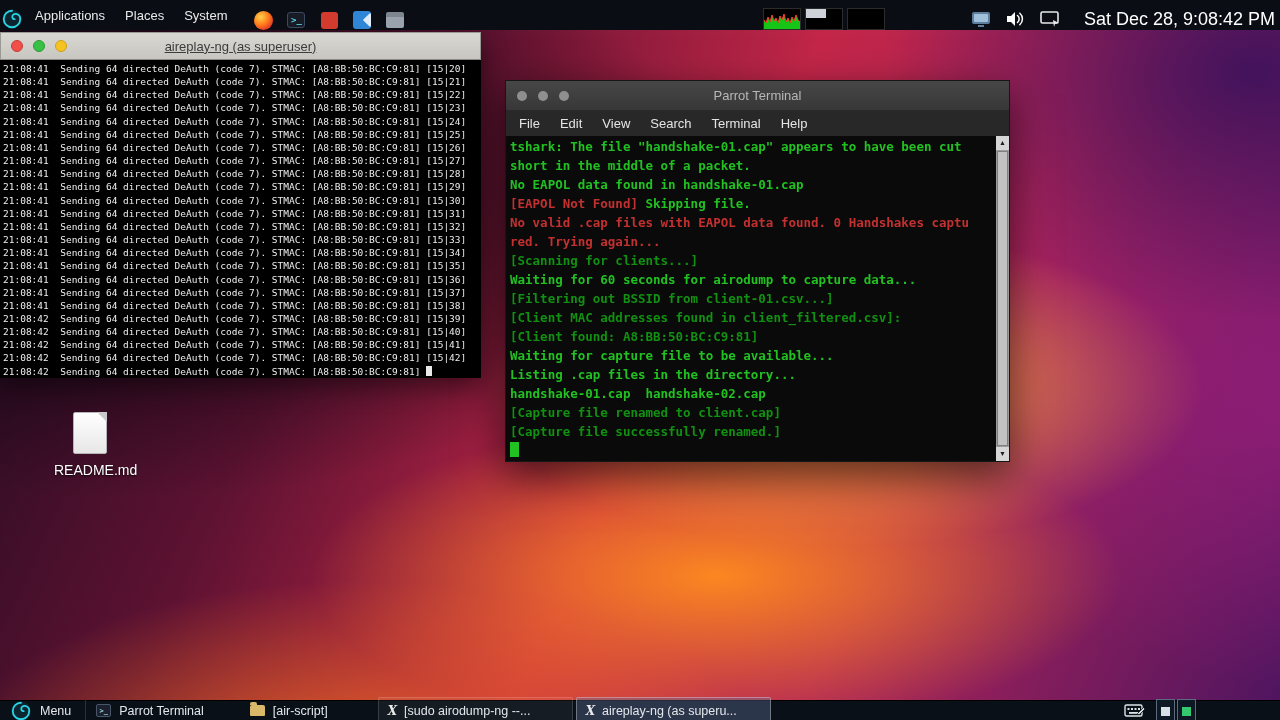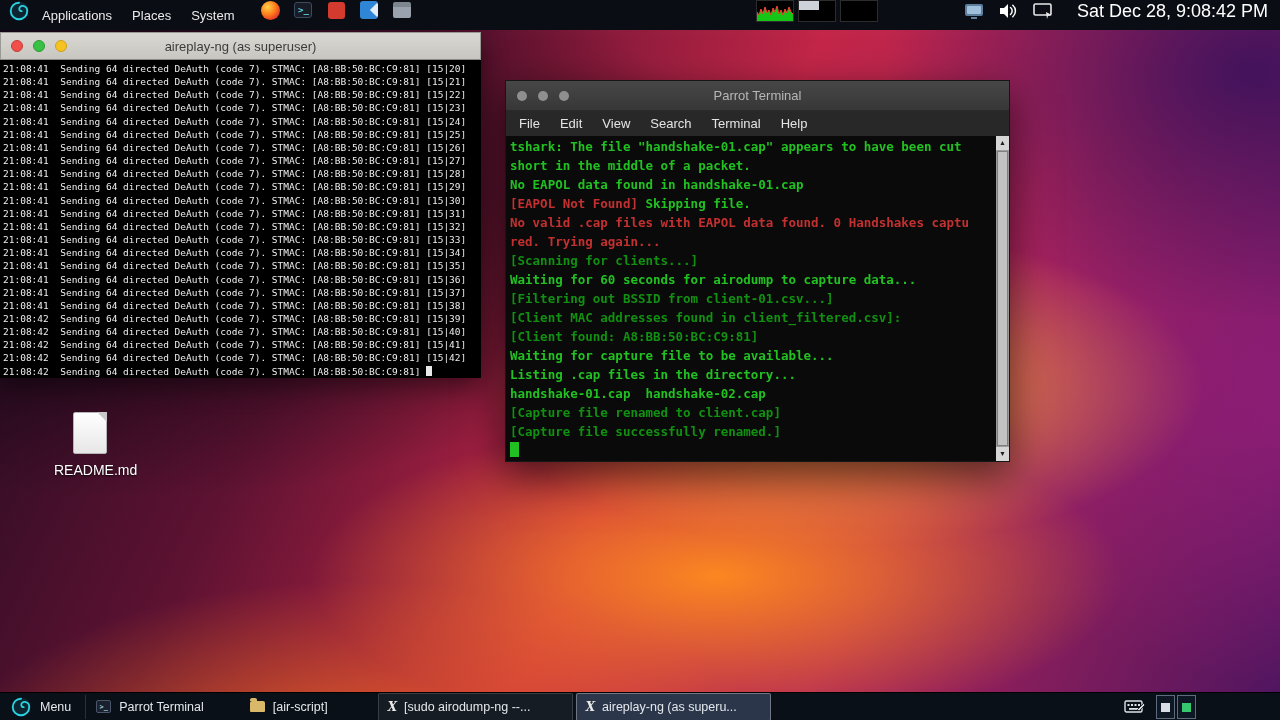--- a/index.html
+++ b/index.html
@@ -11,21 +11,21 @@
       radial-gradient(ellipse 44% 30% at 56% 80%, rgba(255,140,30,.95) 0%, rgba(255,130,30,0) 72%),
       radial-gradient(ellipse 50% 42% at 28% 108%, rgba(240,110,30,.9) 0%, rgba(235,105,30,0) 65%),
       radial-gradient(ellipse 40% 48% at 98% 10%, rgba(62,18,92,.95) 0%, rgba(62,18,92,0) 72%),
       radial-gradient(ellipse 48% 58% at 104% 55%, rgba(150,30,125,.85) 0%, rgba(145,30,120,0) 70%),
       radial-gradient(ellipse 62% 55% at 10% 28%, rgba(10,5,14,.98) 0%, rgba(10,5,14,0) 75%),
       linear-gradient(115deg, #180a1e 0%, #5e1232 28%, #c32648 52%, #b02458 70%, #4e1560 100%);
   }
 
   
   .top-panel { position:absolute; top:0; left:0; right:0; height:30px; background:#0b0d15;
-    display:flex; align-items:flex-start; color:#e9e9e9; font-size:13px; padding:0 8px; z-index:50; }
+    display:flex; align-items:flex-end; color:#e9e9e9; font-size:13px; padding:0 1px; z-index:50; }
   .tp-menu { padding:0 10px; height:100%; display:flex; align-items:center; cursor:default; }
   .parrot-logo { display:flex; align-items:center; margin-right:2px; }
   .tp-launchers { display:flex; align-items:center; gap:13px; margin-left:16px; }
   .launcher { width:20px; height:20px; display:flex; align-items:center; justify-content:center; }
   .ic-browser { width:19px; height:19px; border-radius:50%;
     background:radial-gradient(circle at 35% 32%, #ffd24a 0%, #ff7a1a 45%, #e33a2a 75%, #a81f1f 100%); }
   .ic-term { width:18px; height:16px; background:#161b26; border:1px solid #3b4a5e; border-radius:3px;
     color:#5fd7e8; font:bold 9px "DejaVu Sans Mono", monospace; display:flex; align-items:center; justify-content:center; }
   .ic-red { width:17px; height:17px; background:#d23b2e; border-radius:3px; }
   .ic-code { width:18px; height:18px; background:#2f86d6; border-radius:3px; position:relative; overflow:hidden; }
@@ -39,21 +39,21 @@
 
   
   .win-aireplay { position:absolute; left:0; top:32px; width:481px; height:346px;
     box-shadow:0 8px 24px rgba(0,0,0,.45); }
   .ap-titlebar { height:28px; background:linear-gradient(#d8d7d2,#c7c6c0); border:1px solid #9a9a94; border-bottom:1px solid #8c8c86;
     position:relative; display:flex; align-items:center; }
   .tb-btn { width:12px; height:12px; border-radius:50%; margin-left:10px; display:inline-block; }
   .tb-red { background:#f1504a; border:1px solid #c93a36; }
   .tb-green { background:#38c245; border:1px solid #2a9a36; }
   .tb-yellow { background:#f6c323; border:1px solid #cfa11a; }
-  .ap-title { position:absolute; left:0; right:0; text-align:center; color:#3c3c3c; font-size:13px; }
+  .ap-title { position:absolute; left:0; right:0; text-align:center; color:#3c3c3c; font-size:13px;text-decoration:underline; }
   .ap-body { height:318px; background:#000; overflow:hidden; padding:2px 0 0 3px; }
   .ap-line { font:9.5px/13.15px "DejaVu Sans Mono", monospace; color:#ededed; white-space:pre; }
   .ap-cursor { display:inline-block; width:6px; height:10px; background:#e8e8e8; vertical-align:-1px; }
 
   
   .desktop-icon { position:absolute; left:54px; top:412px; width:72px; text-align:center; }
   .file-icon { width:34px; height:42px; margin:0 auto; background:linear-gradient(#ffffff,#e7e7e7);
     border:1px solid #b5b5b5; border-radius:2px; position:relative; }
   .file-icon::before { content:""; position:absolute; top:-1px; right:-1px; border-style:solid;
     border-width:0 10px 10px 0; border-color:transparent #c9c9c9 transparent transparent; }
@@ -75,21 +75,21 @@
   .c-d { color:var(--term-dim-green,#119011); }
   .c-r { color:var(--term-red,#c12f2f); }
   .pt-cursor { display:inline-block; width:9px; height:15px; background:var(--term-green,#22c122); vertical-align:-2px; }
   .pt-scrollbar { position:absolute; top:0; right:0; bottom:0; width:13px; background:#9c9c9c; }
   .sb-btn { position:absolute; left:0; right:0; height:14px; background:#d6d6d6; color:#1c1c1c;
     font-size:7px; line-height:14px; text-align:center; }
   .sb-up { top:0; } .sb-down { bottom:0; }
   .sb-thumb { position:absolute; left:1px; right:1px; top:15px; bottom:15px; background:#c2c2c2; border:1px solid #7f7f7f; }
 
   
-  .taskbar { position:absolute; left:0; right:0; bottom:0; height:28px; background:#0a1018;
+  .taskbar { position:absolute; left:0; right:0; bottom:0; height:20px; background:#0a1018;
     border-top:1px solid #000; display:flex; align-items:center; color:#e3e7ec; font-size:12.5px; z-index:50; }
   .tb-menu { display:flex; align-items:center; gap:8px; padding:0 14px 0 10px; height:100%; }
   .tb-sep { width:1px; height:24px; background:#27303e; }
   .tb-item { display:flex; align-items:center; gap:8px; padding:0 10px; height:28px; white-space:nowrap; }
   .mini-term { width:15px; height:13px; background:#1b212c; border:1px solid #49556a; border-radius:2px;
     color:#9fd8e8; font:bold 7px "DejaVu Sans Mono", monospace; display:flex; align-items:center; justify-content:center; }
   .mini-folder { width:15px; height:11px; background:#d9b86a; border-radius:2px 2px 1px 1px; position:relative; }
   .mini-folder::before { content:""; position:absolute; top:-3px; left:0; width:7px; height:3px; background:#d9b86a; border-radius:2px 2px 0 0; }
   .tb-winbtn { width:195px; height:28px; display:flex; align-items:center; gap:7px; padding:0 9px;
     background:rgba(255,255,255,.05); border:1px solid rgba(255,255,255,.15); border-radius:2px;

